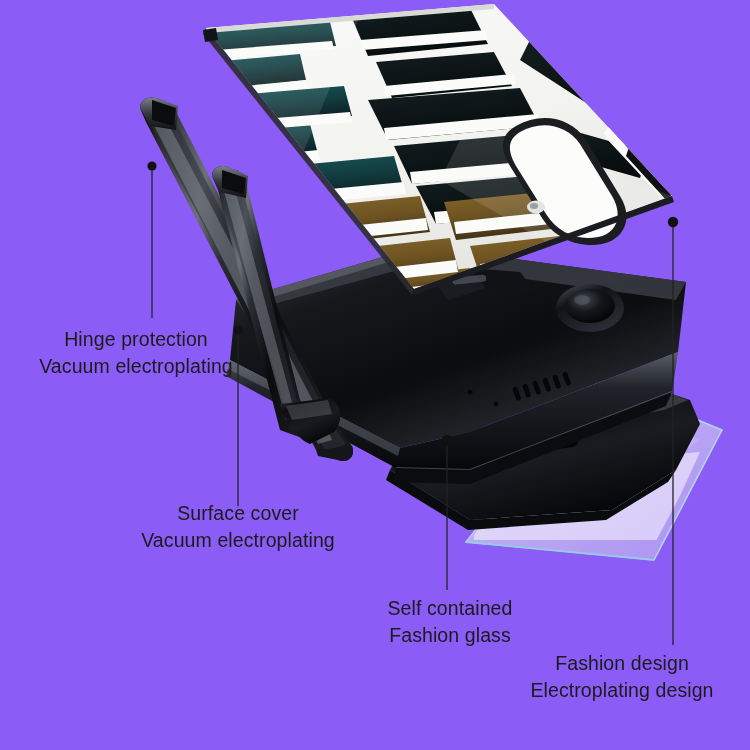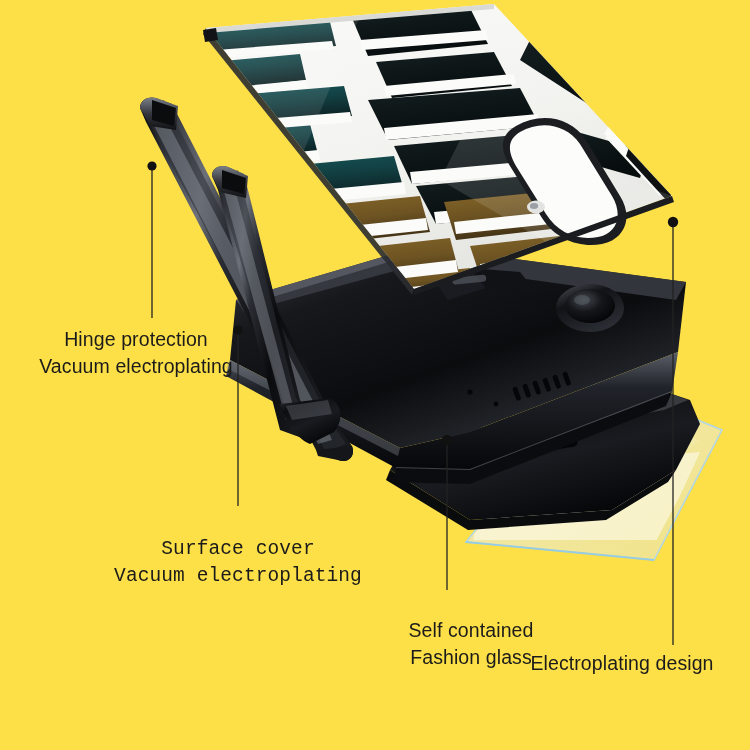--- a/index.html
+++ b/index.html
@@ -8,41 +8,41 @@
     padding: 0;
     background: #ffffff;
   }
   body {
     font-family: "Liberation Sans", sans-serif;
   }
   #stage {
     position: relative;
     width: 750px;
     height: 750px;
-    background: #fde047;
+    background: #8b5cf6;
     overflow: hidden;
   }
   #artboard {
     position: absolute;
     inset: 0;
   }
   .label-block {
     position: absolute;
     text-align: center;
     color: #1b1b1b;
     font-size: 19.5px;
     line-height: 27px;
     letter-spacing: 0.1px;
     white-space: nowrap;
     font-family: "Liberation Sans", sans-serif;
   }
   .label-line { display: block; }
   .lbl-hinge   { left: 10px;  top: 326px; width: 252px; }
-  .lbl-surface { left: 110px; top: 536px; width: 256px; font-family: Liberation Mono, monospace; }
-  .lbl-glass   { left: 361px; top: 595px; width: 220px; margin-top: 22px; }
+  .lbl-surface { left: 110px; top: 500px; width: 256px; }
+  .lbl-glass   { left: 340px; top: 595px; width: 220px; }
   .lbl-fashion { left: 504px; top: 650px; width: 236px; }
 </style>
 </head>
 <body>
 
 <div id="stage">
 
   <svg id="artboard" viewBox="0 0 750 750" width="750" height="750" xmlns="http://www.w3.org/2000/svg">
     <defs>
 
@@ -318,16 +318,17 @@
     <span class="label-line">Surface cover</span>
     <span class="label-line">Vacuum electroplating</span>
   </div>
 
   <div class="label-block lbl-glass">
     <span class="label-line">Self contained</span>
     <span class="label-line">Fashion glass</span>
   </div>
 
   <div class="label-block lbl-fashion">
+    <span class="label-line">Fashion design</span>
     <span class="label-line">Electroplating design</span>
   </div>
 
 </div>
 
 </body></html>

